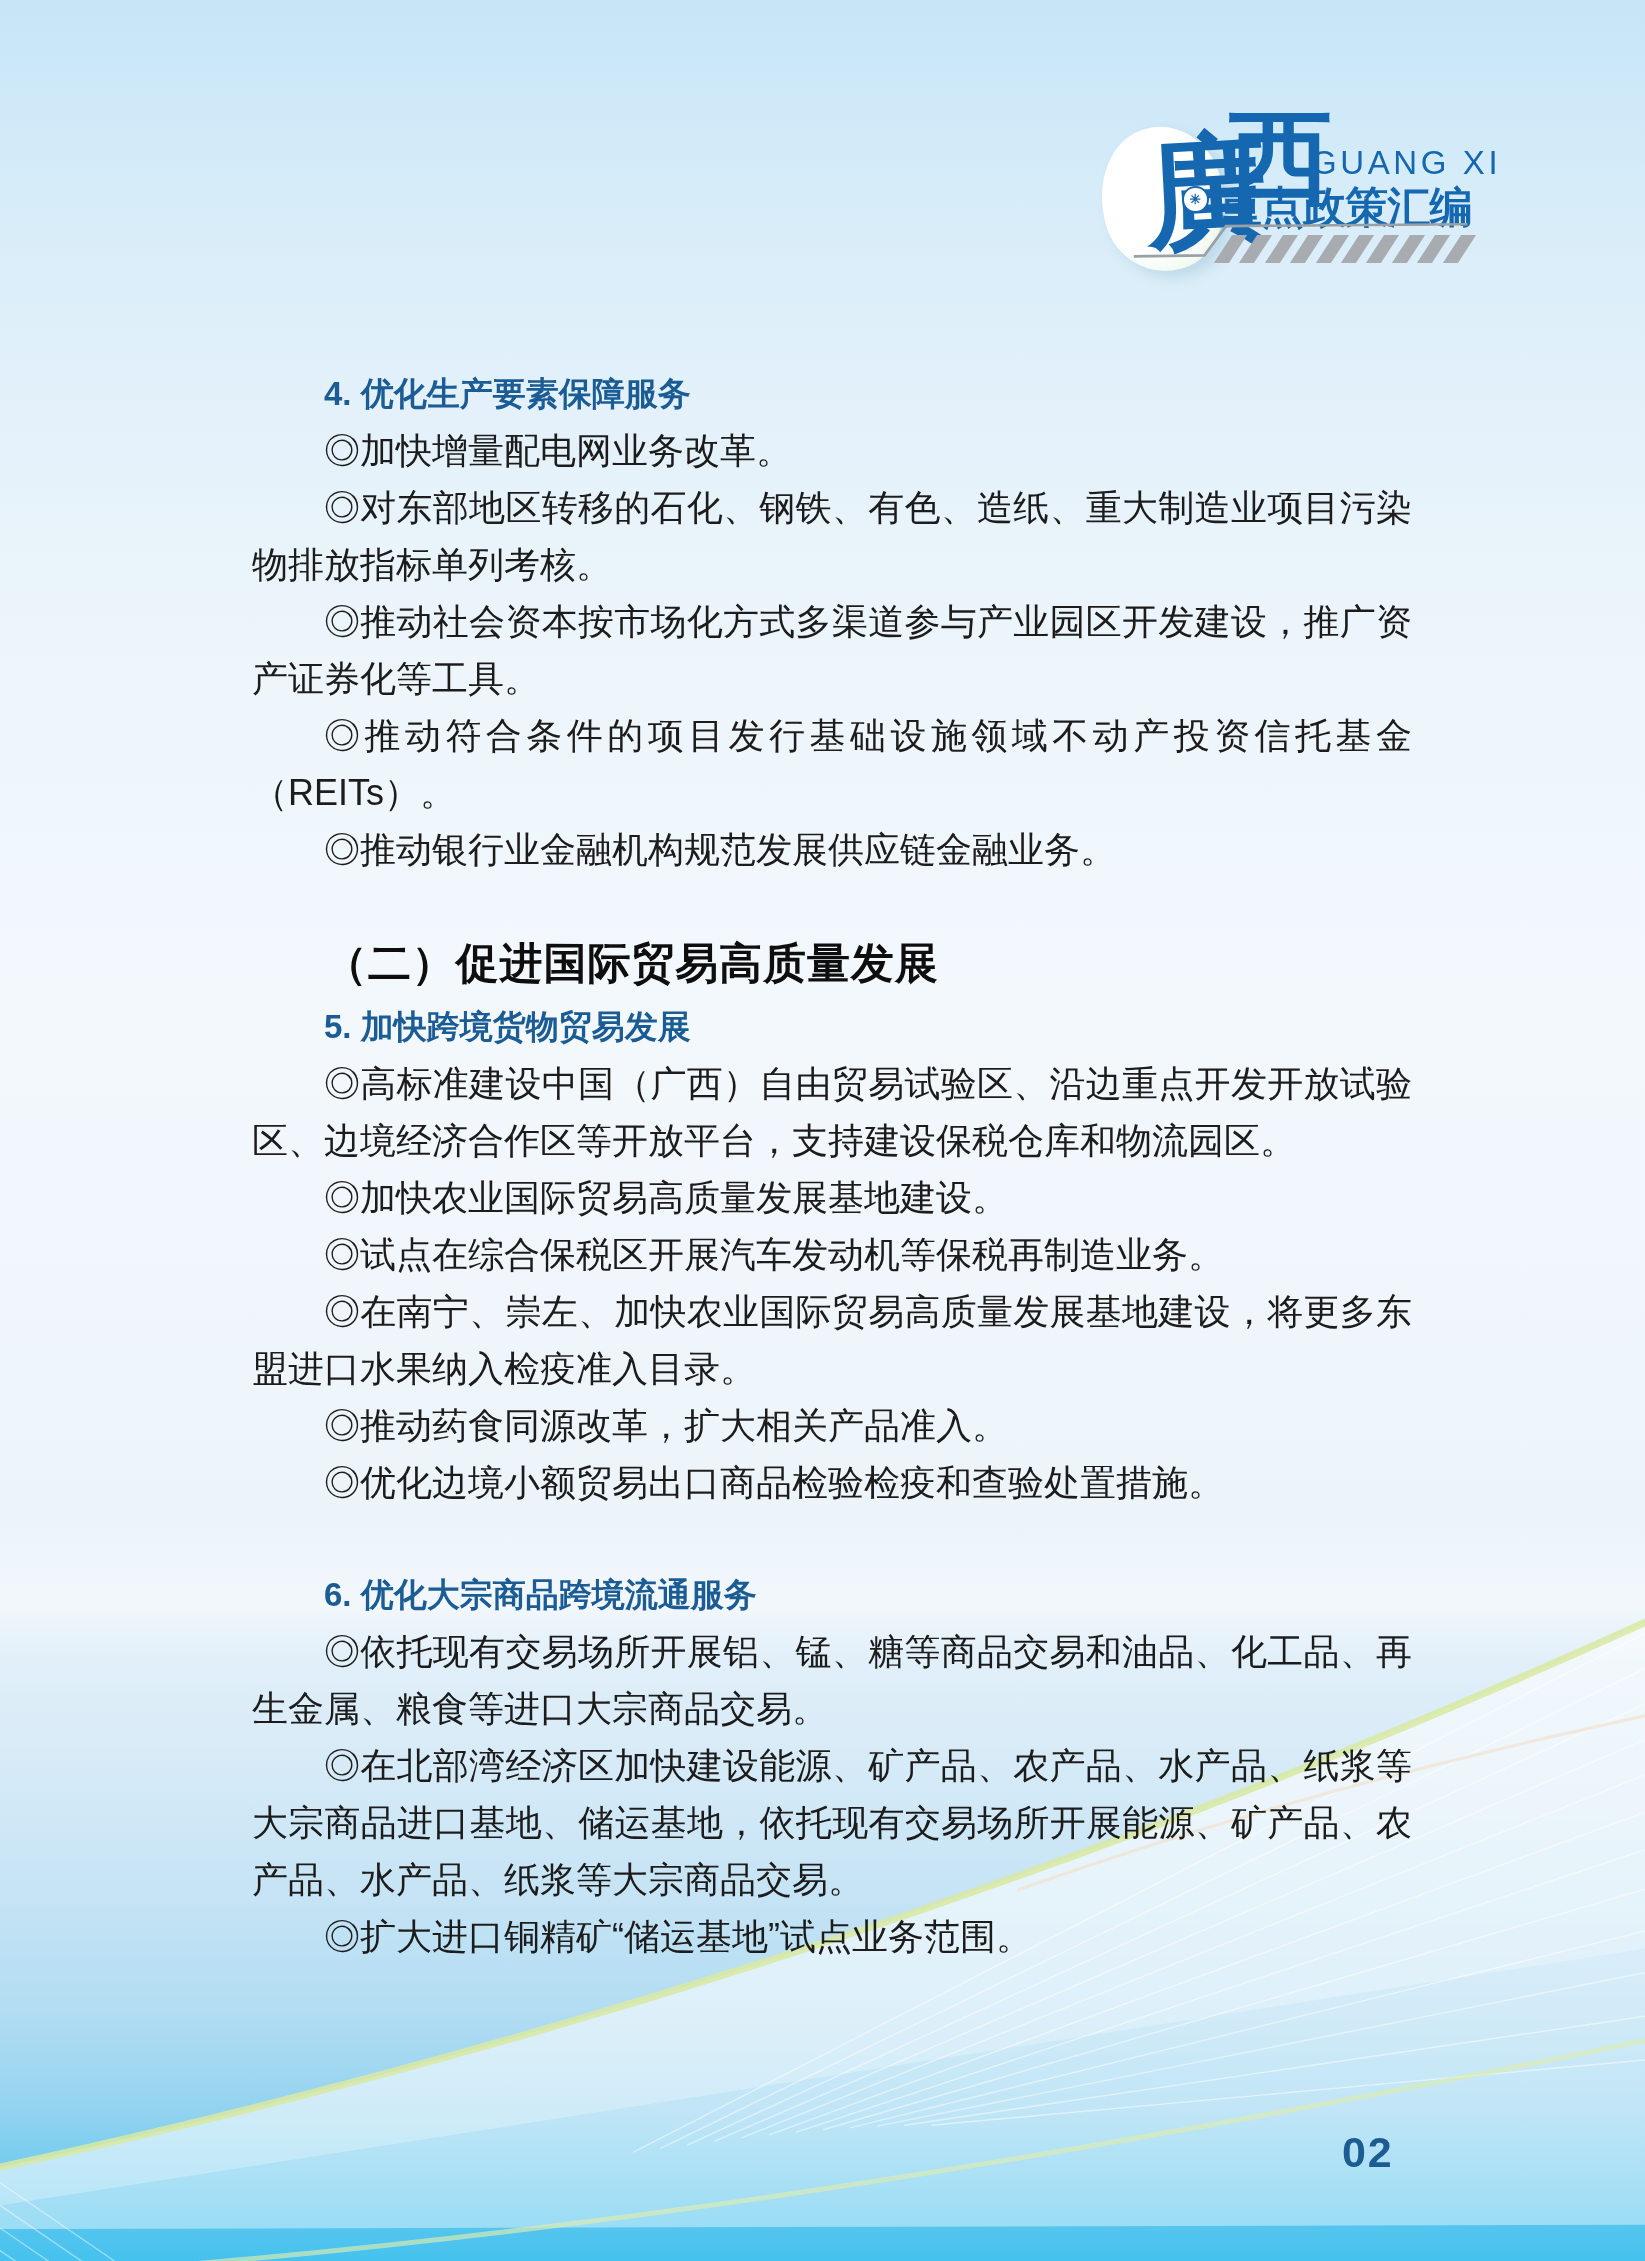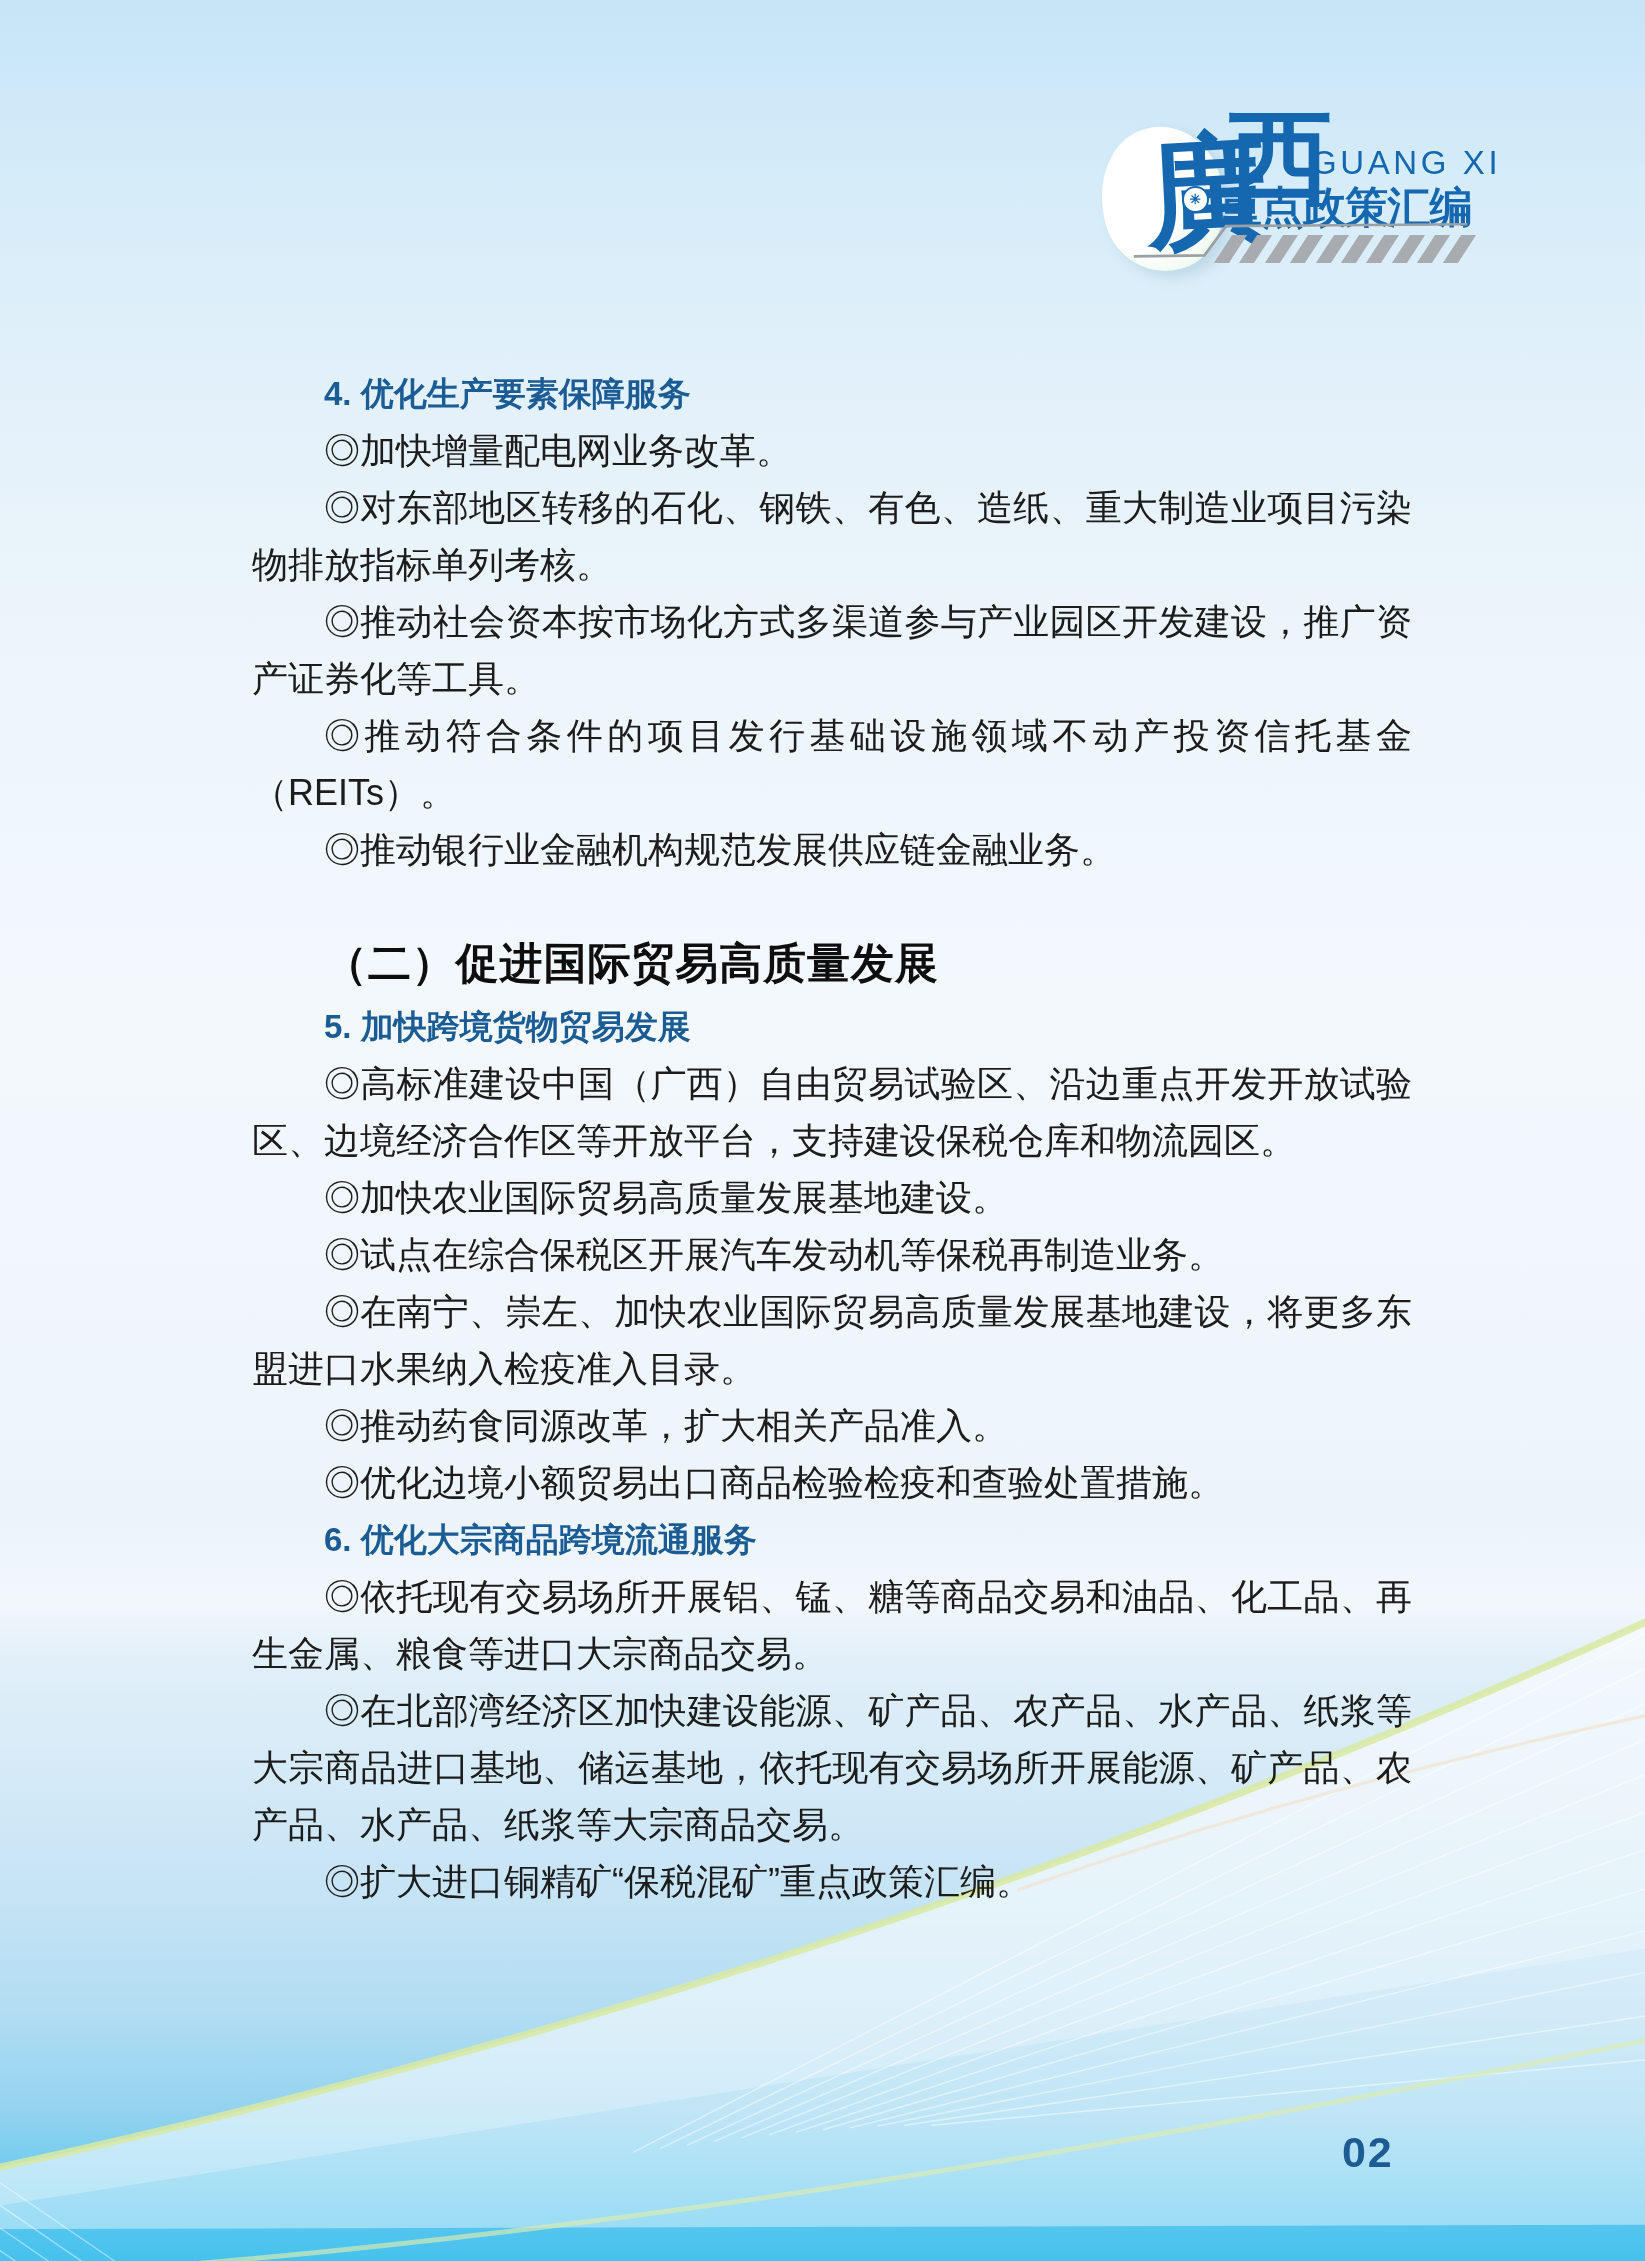--- a/index.html
+++ b/index.html
@@ -68,21 +68,21 @@
     margin:0;padding-left:72px;
     color:#1a5c93;font-size:33px;font-weight:700;line-height:57px;
     text-align:left;
   }
   .h-group{
     margin:57px 0 0 0;padding-left:72px;
     color:#0e0e0e;font-size:43px;font-weight:700;line-height:57px;
     text-align:left;letter-spacing:0.9px;
   }
   .gap-after-group{margin-top:6.3px;}
-  .gap-section{}
+  .gap-section{margin-top:55px;}
   
   .page-number{
     position:absolute;left:1342px;top:2128px;z-index:4;
     color:#1d5c92;font-size:43px;font-weight:600;letter-spacing:1.8px;
   }
 </style>
 </head>
 <body>
 
 <div class="page">
@@ -167,20 +167,20 @@
     <p>◎高标准建设中国（广西）自由贸易试验区、沿边重点开发开放试验区、边境经济合作区等开放平台，支持建设保税仓库和物流园区。</p>
     <p>◎加快农业国际贸易高质量发展基地建设。</p>
     <p>◎试点在综合保税区开展汽车发动机等保税再制造业务。</p>
     <p>◎在南宁、崇左、加快农业国际贸易高质量发展基地建设，将更多东盟进口水果纳入检疫准入目录。</p>
     <p>◎推动药食同源改革，扩大相关产品准入。</p>
     <p>◎优化边境小额贸易出口商品检验检疫和查验处置措施。</p>
 
     <h3 class="h-blue gap-section">6. 优化大宗商品跨境流通服务</h3>
     <p>◎依托现有交易场所开展铝、锰、糖等商品交易和油品、化工品、再生金属、粮食等进口大宗商品交易。</p>
     <p>◎在北部湾经济区加快建设能源、矿产品、农产品、水产品、纸浆等大宗商品进口基地、储运基地，依托现有交易场所开展能源、矿产品、农产品、水产品、纸浆等大宗商品交易。</p>
-    <p>◎扩大进口铜精矿“保税混矿”重点政策汇编。</p>
+    <p>◎扩大进口铜精矿“储运基地”试点业务范围。</p>
 
   </div>
 
   <div class="page-number">02</div>
 
 </div>
 
 
 </body></html>

